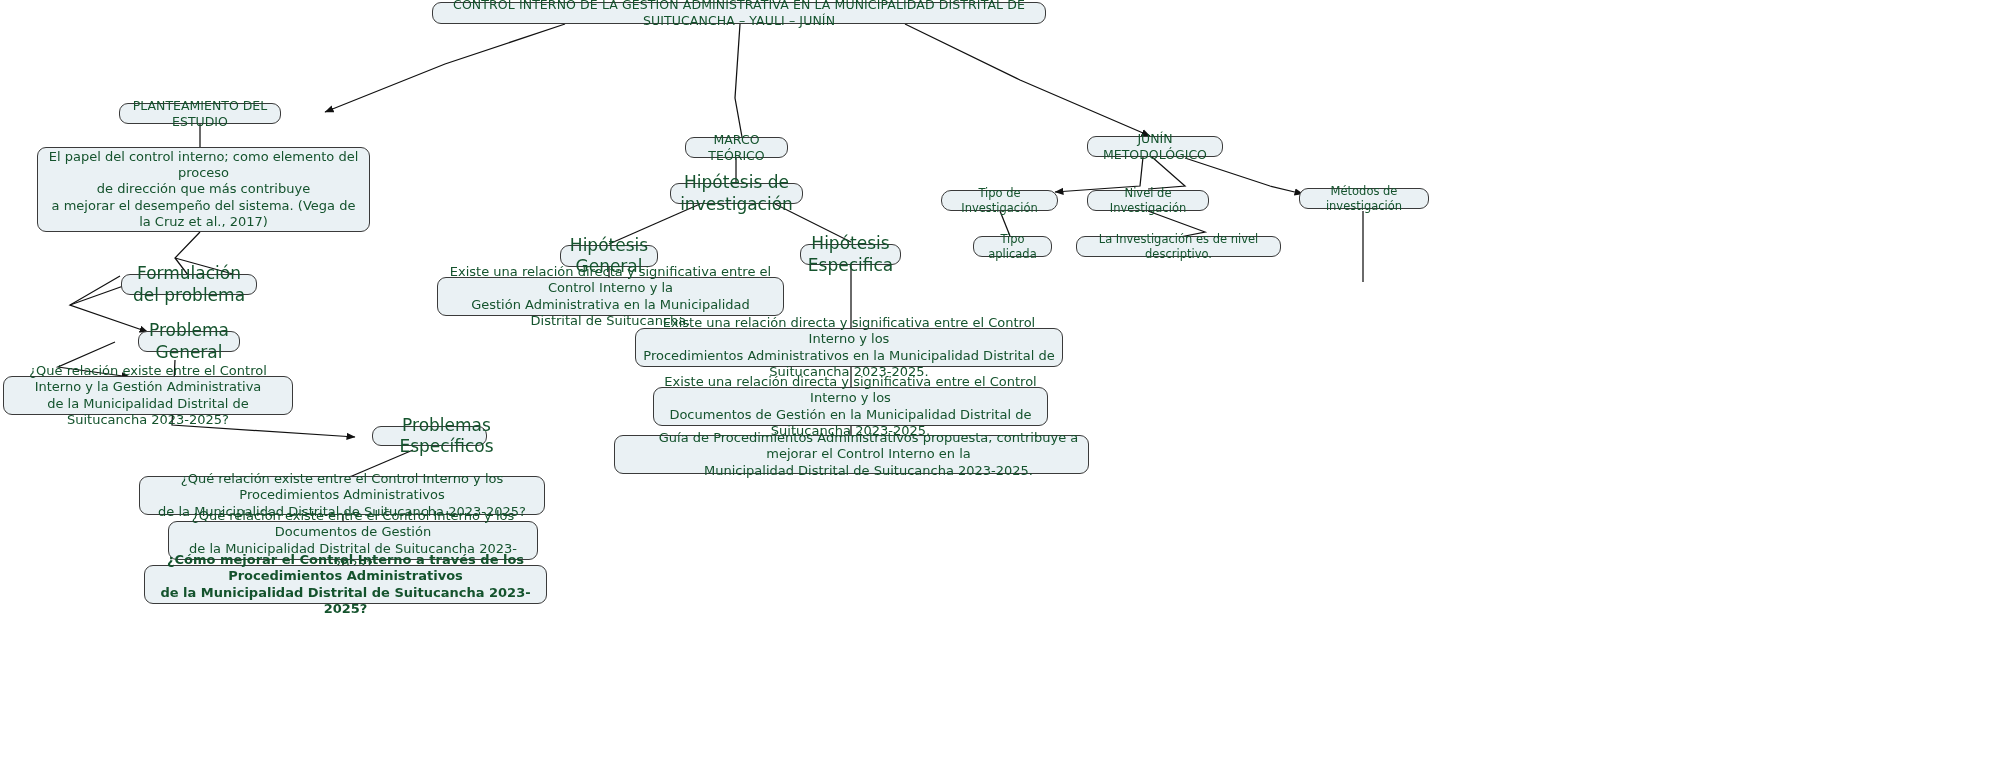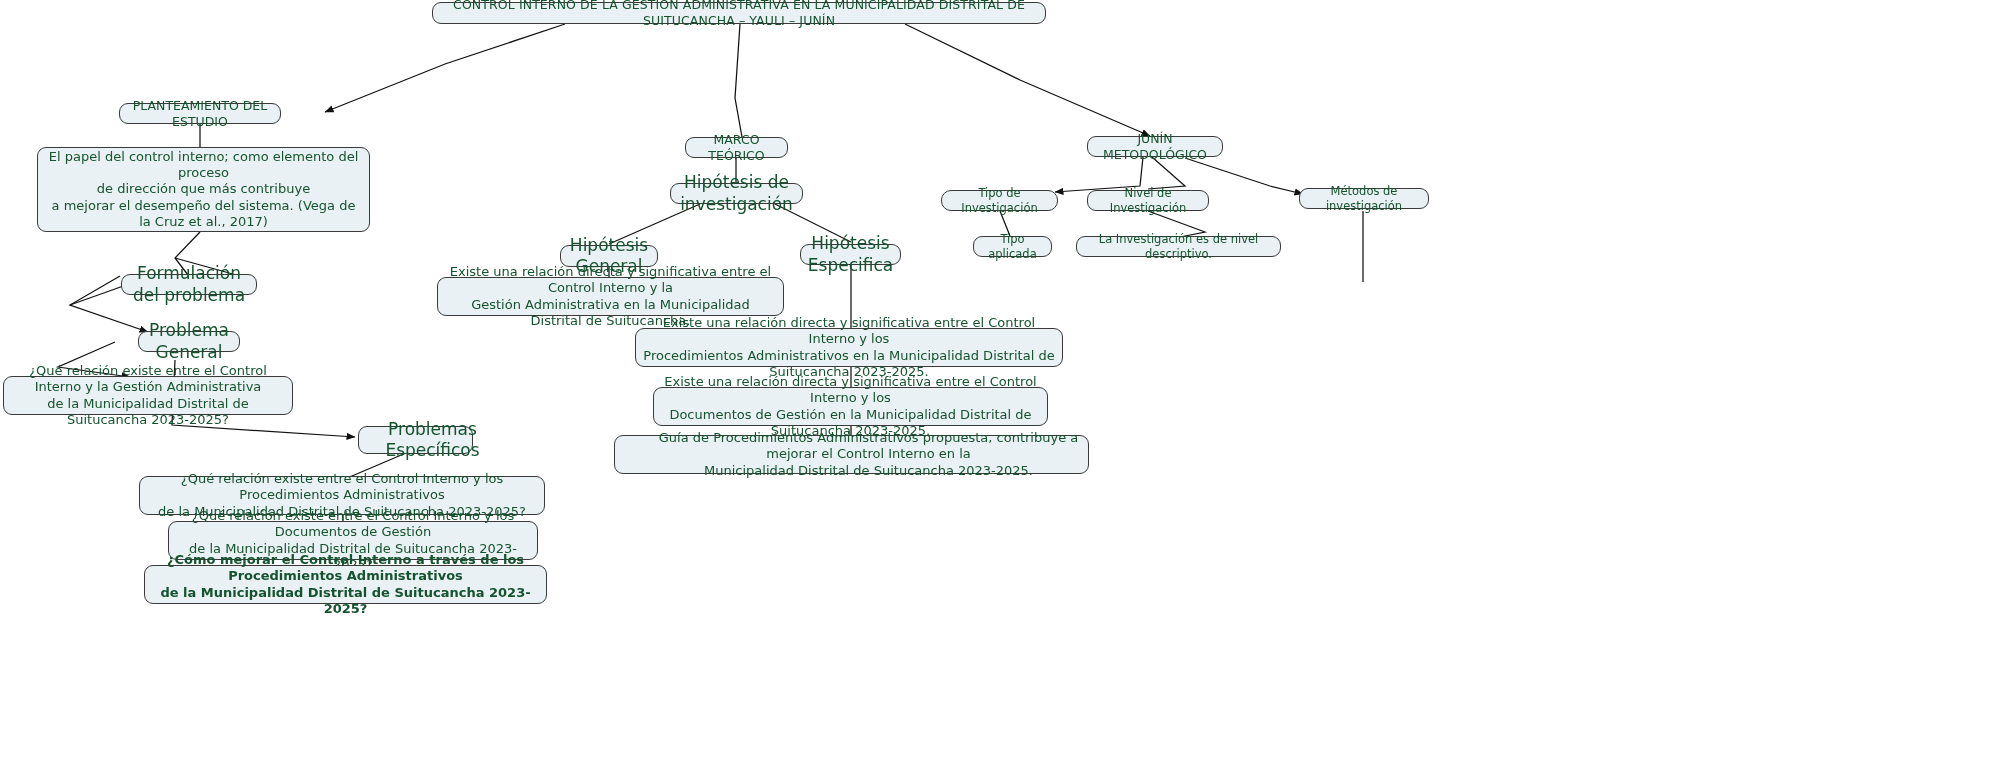--- a/index.html
+++ b/index.html
@@ -86,21 +86,21 @@
 de dirección que más contribuye
 a mejorar el desempeño del sistema. (Vega de la Cruz et al., 2017)</div>
 
   <div class="node n-mid" style="left:121px;top:274px;width:136px;height:21px;">Formulación del problema</div>
 
   <div class="node n-mid" style="left:110px;top:331px;width:102px;height:21px;margin-left:28px;">Problema General</div>
 
   <div class="node n-body" style="left:3px;top:376px;width:290px;height:39px;">¿Qué relación existe entre el Control Interno y la Gestión Administrativa
 de la Municipalidad Distrital de Suitucancha 2023-2025?</div>
 
-  <div class="node n-mid" style="left:358px;top:426px;width:115px;height:28px;padding-left:40px;">Problemas Específicos</div>
+  <div class="node n-mid" style="left:372px;top:426px;width:115px;height:20px;padding-left:40px;">Problemas Específicos</div>
 
   <div class="node n-body" style="left:139px;top:476px;width:406px;height:39px;">¿Qué relación existe entre el Control Interno y los Procedimientos Administrativos
 de la Municipalidad Distrital de Suitucancha 2023-2025?</div>
 
   <div class="node n-body" style="left:160px;top:521px;width:370px;height:39px;margin-left:8px;">¿Qué relación existe entre el Control Interno y los Documentos de Gestión
 de la Municipalidad Distrital de Suitucancha 2023-2025?</div>
 
   <div class="node n-body" style="left:144px;top:565px;width:403px;height:39px;font-weight:bold;">¿Cómo mejorar el Control Interno a través de los Procedimientos Administrativos
 de la Municipalidad Distrital de Suitucancha 2023-2025?</div>
 

